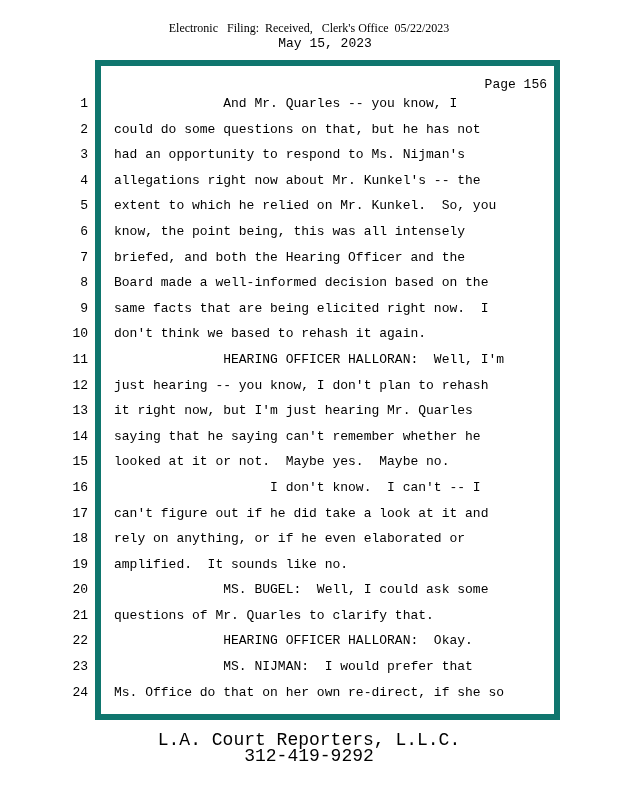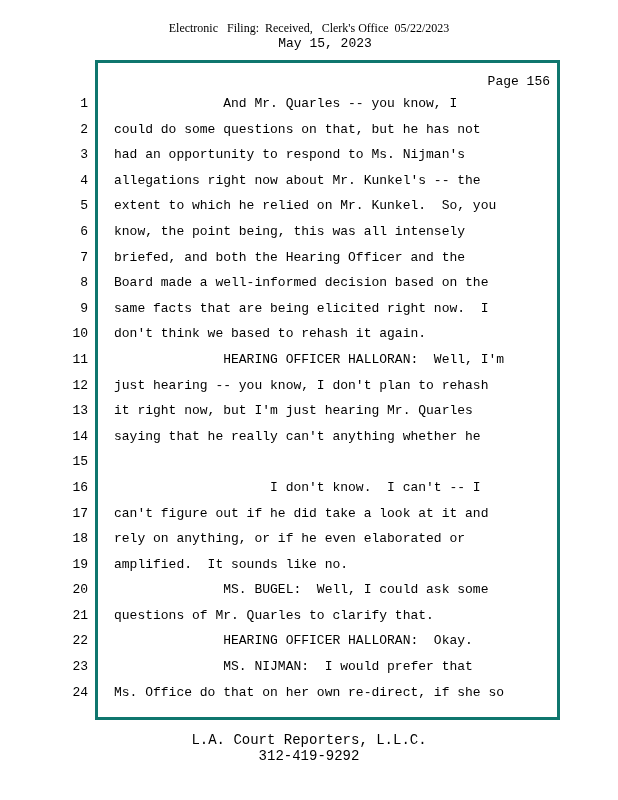--- a/index.html
+++ b/index.html
@@ -26,21 +26,21 @@
     top: 36px; left: 0; width: 100%;
     text-align: center;
     font-size: 13px;
     white-space: pre;
     padding-left: 32px;
   }
   .transcript-box {
     position: absolute;
     left: 95px; top: 60px;
     width: 465px; height: 660px;
-    border: 3px solid #0f766e;
+    border: 6px solid #0f766e;
     background: #ffffff;
   }
   .page-number {
     position: absolute;
     top: 11px; right: 7px;
     font-size: 13px;
   }
   .lines {
     position: absolute;
     top: 96px; left: 52px;
@@ -52,21 +52,21 @@
     font-size: 13px;
     line-height: 16px;
     align-items: flex-start;
   }
   .num { flex: 0 0 36px; text-align: right; }
   .txt { margin-left: 26px; white-space: pre; }
   .footer {
     position: absolute;
     top: 732px; left: 0; width: 100%;
     text-align: center;
-    font-size: 14px;
+    font-size: 18px;
     line-height: 16px;
   }
 </style>
 </head>
 <body>
 
 <div class="page">
 
   <div class="header-filing">Electronic   Filing:  Received,   Clerk's Office  05/22/2023</div>
 
@@ -124,24 +124,25 @@
       <div class="line">
         <span class="num">12</span>
         <span class="txt">just hearing -- you know, I don't plan to rehash</span>
       </div>
       <div class="line">
         <span class="num">13</span>
         <span class="txt">it right now, but I'm just hearing Mr. Quarles</span>
       </div>
       <div class="line">
         <span class="num">14</span>
-        <span class="txt">saying that he really can't anything whether he</span>
+        <span class="txt">saying that he saying can't remember whether he</span>
       </div>
       <div class="line">
         <span class="num">15</span>
+        <span class="txt">looked at it or not.  Maybe yes.  Maybe no.</span>
       </div>
       <div class="line">
         <span class="num">16</span>
         <span class="txt">                    I don't know.  I can't -- I</span>
       </div>
       <div class="line">
         <span class="num">17</span>
         <span class="txt">can't figure out if he did take a look at it and</span>
       </div>
       <div class="line">

